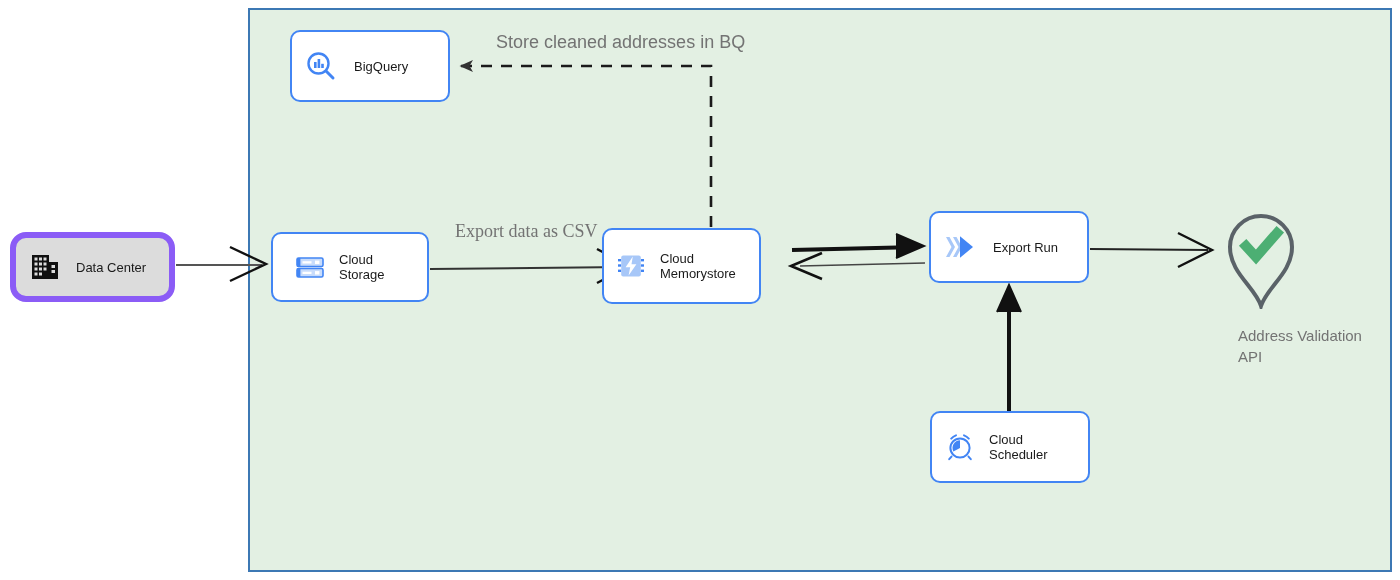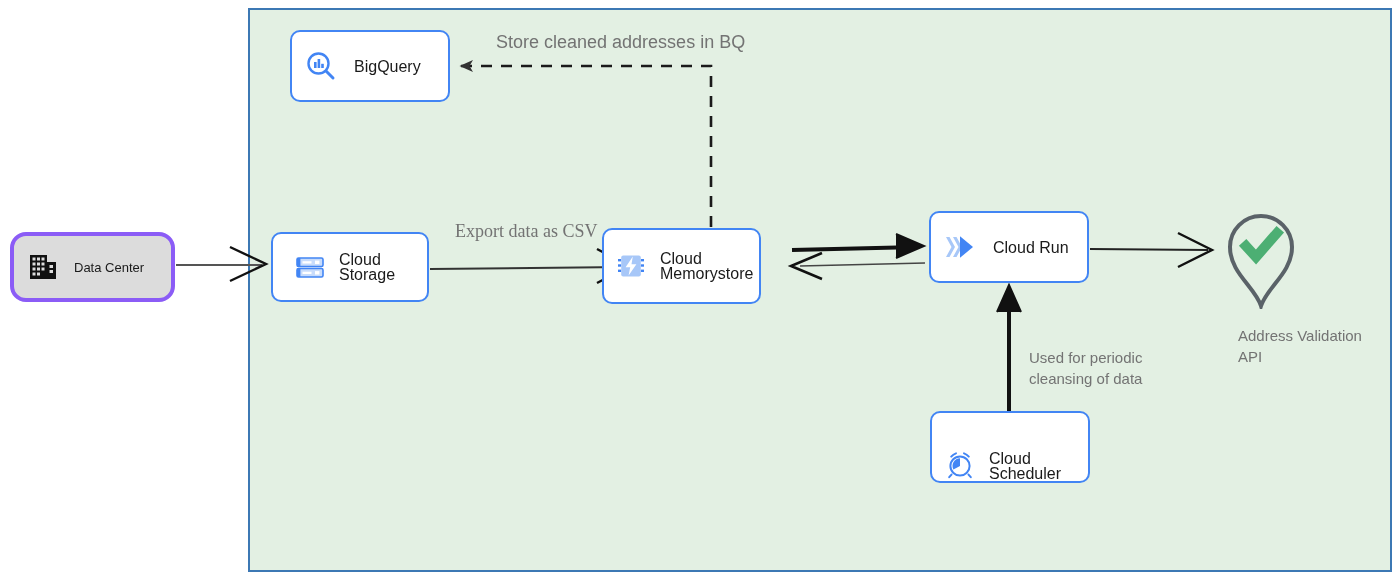--- a/index.html
+++ b/index.html
@@ -41,30 +41,30 @@
     border-radius: 10px;
   }
   .node .ico {
     flex: 0 0 auto;
     display: flex;
     align-items: center;
     justify-content: center;
   }
   .node .nlabel {
     flex: 1 1 auto;
-    font-size: 16px;
+    font-size: 13px;
     line-height: 15px;
     color: #1a1a1a;
     text-align: left;
   }
 
   
   .node.grey {
     background: #dcdcdc;
-    border: 4px solid #8b5cf6;
+    border: 6px solid #8b5cf6;
     border-radius: 16px;
   }
 
   
   .txt {
     position: absolute;
     font-size: 17px;
     line-height: 25px;
     color: #737373;
     white-space: pre-wrap;
@@ -218,24 +218,24 @@
   </div>
 
   <div class="node" id="node-cloud-run" style="left:929px; top:211px; width:160px; height:72px; padding:0 12px;">
     <span class="ico" style="width:34px; height:32px;">
       <svg width="34" height="30" viewBox="0 0 34 30">
         <path d="M3,5 L8.5,15 L3,25 L6.5,25 L12,15 L6.5,5 Z" fill="#a7c7f8"></path>
         <path d="M10,5 L15.5,15 L10,25 L13.5,25 L19,15 L13.5,5 Z" fill="#a7c7f8"></path>
         <path d="M17,4.2 L30,15 L17,25.8 Z" fill="#4285f4"></path>
       </svg>
     </span>
-    <span class="nlabel" style="padding-left:16px;">Cloud Run</span>
-  </div>
-
-  <div class="node" id="node-cloud-scheduler" style="left:930px; top:411px; width:160px; height:72px; padding:0 12px;align-items:flex-end;">
+    <span class="nlabel" style="padding-left:16px;">Export Run</span>
+  </div>
+
+  <div class="node" id="node-cloud-scheduler" style="left:930px; top:411px; width:160px; height:72px; padding:0 12px;">
     <span class="ico" style="width:32px; height:32px;">
       <svg width="30" height="30" viewBox="0 0 30 30">
         <circle cx="15" cy="16" r="9.6" fill="none" stroke="#4285f4" stroke-width="2"></circle>
         <path d="M15,16 L15,8.2 A7.8,7.8 0 0 0 8.4,19.6 Z" fill="#4285f4"></path>
         <path d="M6.2,6.6 A11.5,11.5 0 0 1 11,3.4" fill="none" stroke="#4285f4" stroke-width="2" stroke-linecap="round"></path>
         <path d="M23.8,6.6 A11.5,11.5 0 0 0 19,3.4" fill="none" stroke="#4285f4" stroke-width="2" stroke-linecap="round"></path>
         <line x1="6.5" y1="24.6" x2="4.2" y2="27.2" stroke="#4285f4" stroke-width="2" stroke-linecap="round"></line>
         <line x1="23.5" y1="24.6" x2="25.8" y2="27.2" stroke="#4285f4" stroke-width="2" stroke-linecap="round"></line>
       </svg>
     </span>
@@ -248,18 +248,16 @@
       <path d="M24,39 L34,50 L55,26" fill="none" stroke="#4caf73" stroke-width="10" stroke-linecap="square" stroke-linejoin="miter"></path>
     </svg>
   </div>
   <div class="txt small" id="label-address-validation-api" style="left:1238px; top:325px; width:160px; white-space:pre-line;">Address Validation
 API</div>
 
   <div class="txt edge" id="label-store-cleaned-bq" style="left:496px; top:31px; width:330px;">Store cleaned addresses in BQ</div>
 
   <div class="txt edge" id="label-export-data-csv" style="left:455px; top:220px; width:240px;font-family:Liberation Serif, serif;">Export data as CSV</div>
 
-  <div class="txt small" id="label-periodic-cleansing" style="left:1029px; top:347px; width:210px; white-space:pre-line;">Used for periodic
-cleansing of data</div>
 
 
 
 </div>
 
 </body></html>

